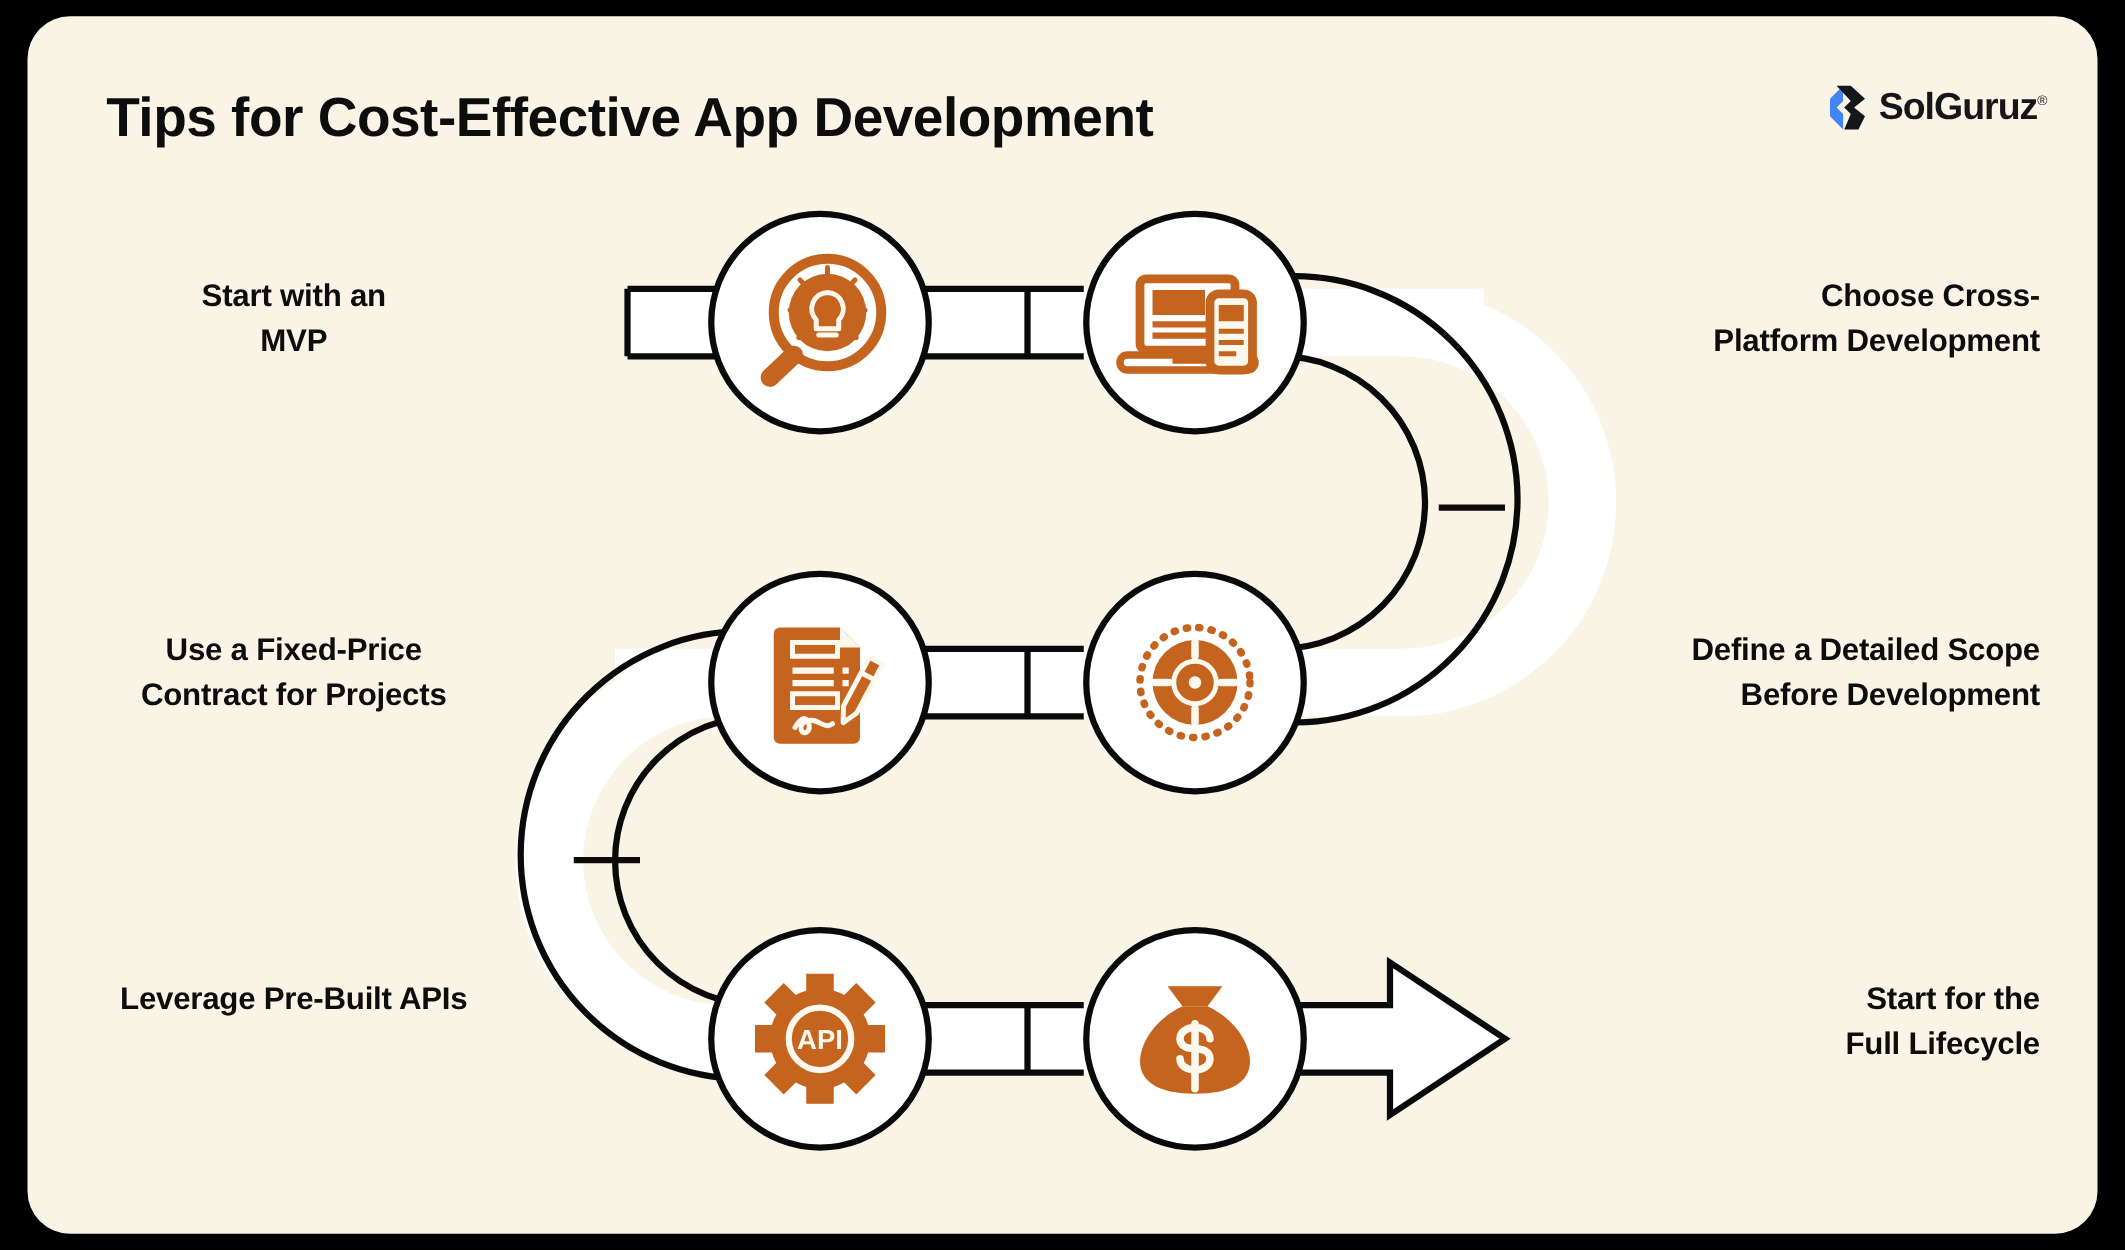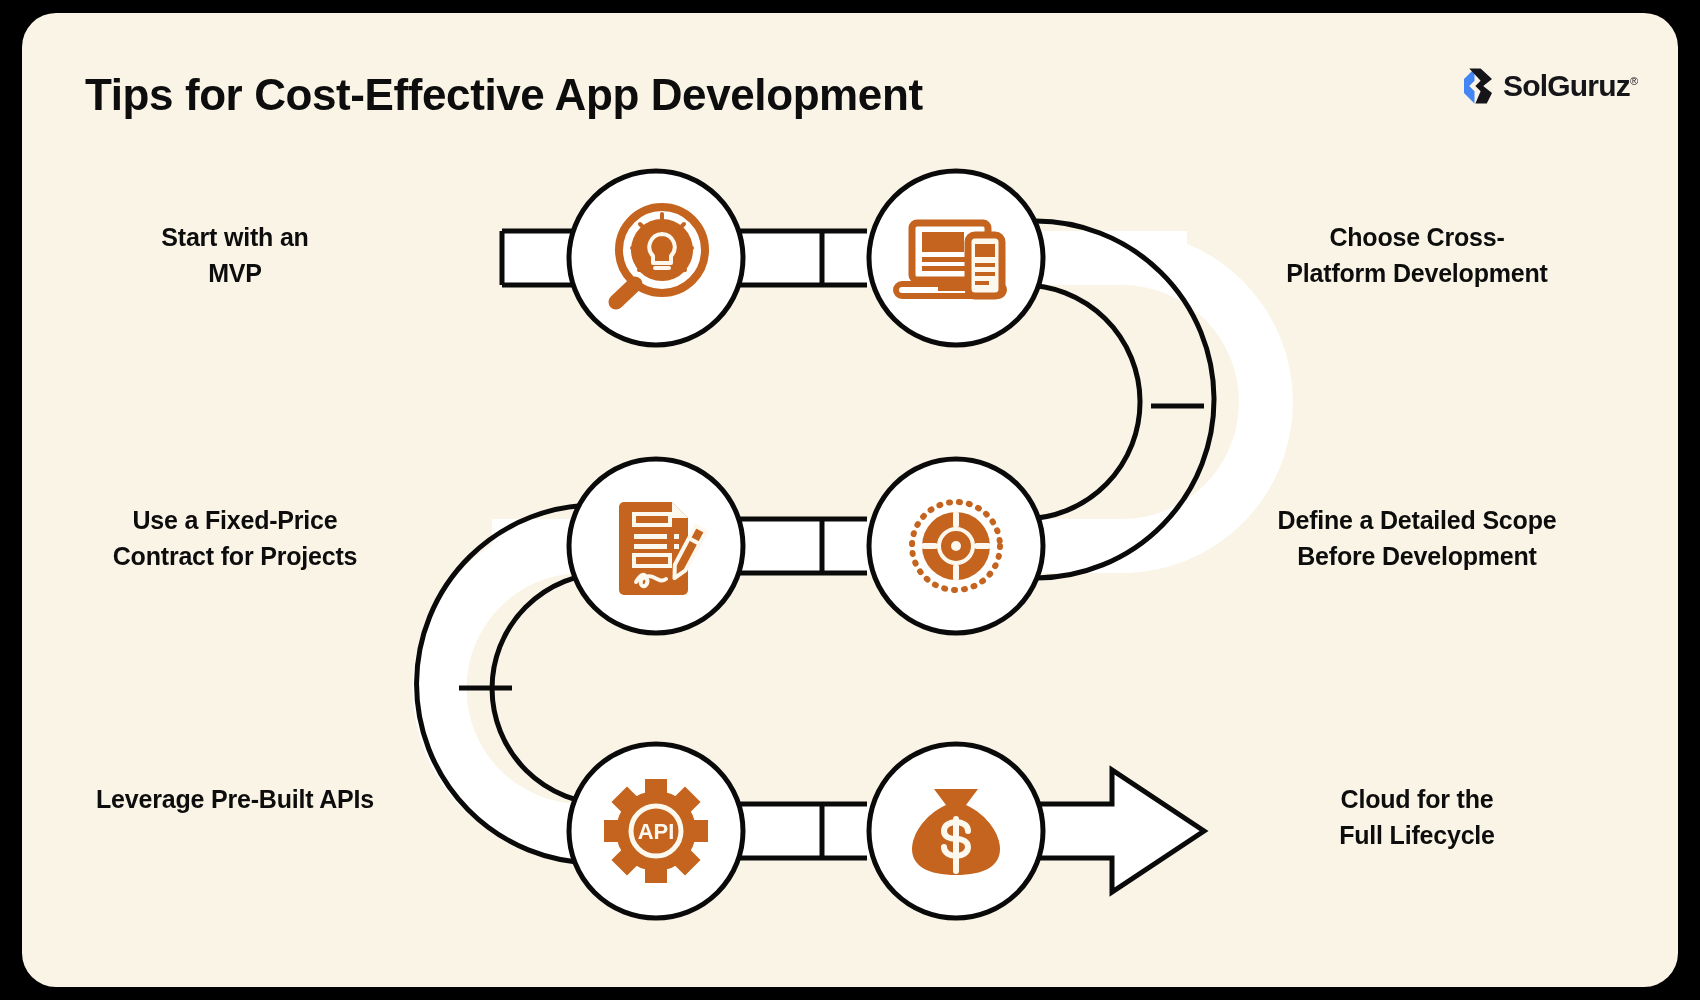--- a/index.html
+++ b/index.html
@@ -58,21 +58,21 @@
   
   .label{
     position:absolute;
     font-size:25px;
     font-weight:bold;
     color:#0d0d0d;
     line-height:1.42;
     letter-spacing:-0.2px;
   }
   .label.left{ text-align:center; }
-  .label.right{ text-align:center; }
+  .label.right{ text-align:right; }
   #lbl-0{ right:1228px; top:207px; width:430px; }
   #lbl-1{ left:1180px; top:207px; width:430px; }
   #lbl-2{ right:1228px; top:490px; width:430px; }
   #lbl-3{ left:1180px; top:490px; width:430px; }
   #lbl-4{ right:1228px; top:769px; width:430px; }
   #lbl-5{ left:1180px; top:769px; width:430px; }
 </style>
 </head>
 <body>
 
@@ -276,17 +276,17 @@
     <div>Contract for Projects</div>
   </div>
   <div class="label right" id="lbl-3">
     <div>Define a Detailed Scope</div>
     <div>Before Development</div>
   </div>
   <div class="label left" id="lbl-4">
     <div>Leverage Pre-Built APIs</div>
   </div>
   <div class="label right" id="lbl-5">
-    <div>Cloud for the</div>
+    <div>Start for the</div>
     <div>Full Lifecycle</div>
   </div>
 
 </div>
 
 </body></html>

